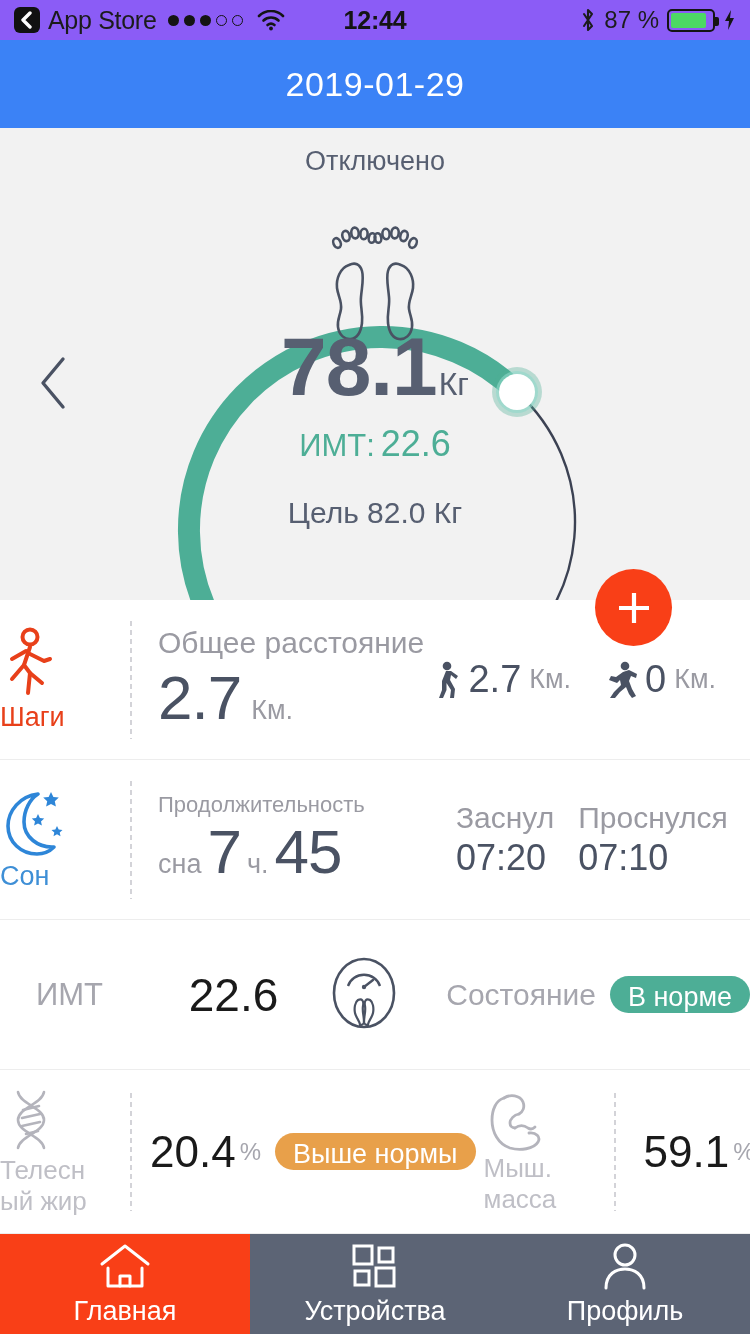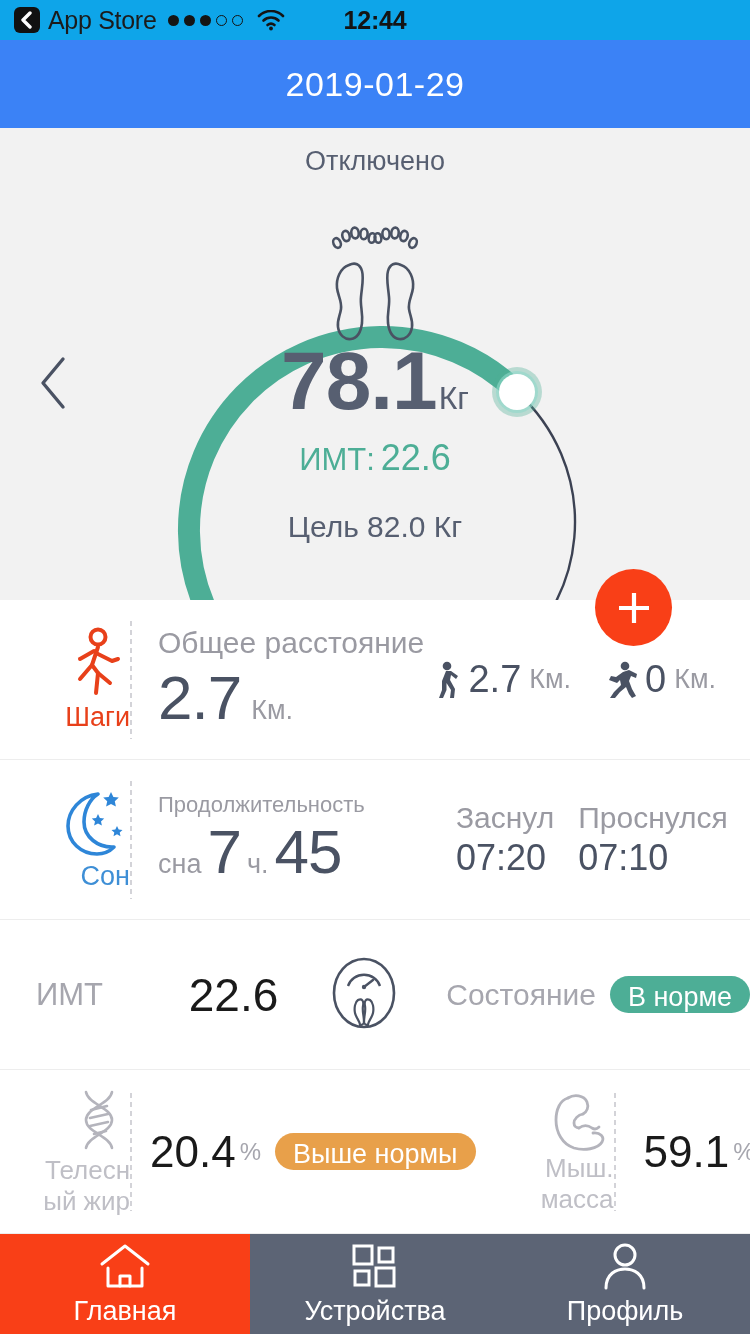--- a/index.html
+++ b/index.html
@@ -8,21 +8,21 @@
     font-family: "Liberation Sans", "DejaVu Sans", sans-serif;
     background:#ffffff;
     overflow:hidden;
     -webkit-font-smoothing:antialiased;
   }
   #app { position:relative; width:750px; height:1334px; }
 
   
   .statusbar {
     position:absolute; top:0; left:0; width:750px; height:40px;
-    background:#0ea5e9;
+    background:#8b5cf6;
     display:flex; align-items:center;
     padding:0 14px;
     color:#111;
   }
   .sb-back {
     width:26px; height:26px; border-radius:6px; background:#111111;
     display:flex; align-items:center; justify-content:center;
     flex:0 0 auto;
   }
   .sb-back svg { display:block; }
@@ -71,21 +71,21 @@
   .gauge-status {
     position:absolute; top:18px; left:0; width:750px; text-align:center;
     font-size:27px; color:#575F71;
   }
   .gauge-svg { position:absolute; top:0; left:0; }
   .prev-arrow {
     position:absolute; left:24px; top:215px; width:60px; height:80px;
     display:flex; align-items:center; justify-content:center;
   }
   .gauge-center {
-    position:absolute; left:0; top:14px; width:750px; height:472px;
+    position:absolute; left:0; top:0; width:750px; height:472px;
     pointer-events:none;
   }
   .weight-line {
     position:absolute; top:192px; left:0; width:750px;
     text-align:center; white-space:nowrap;
   }
   .weight-val {
     font-size:82px; font-weight:700; color:#575F71; letter-spacing:-1px;
   }
   .weight-unit {
@@ -115,21 +115,21 @@
     border-bottom:1px solid #EDEDED;
     display:flex; align-items:center;
   }
   .row-steps { top:600px; height:160px; }
   .row-sleep { top:760px; height:160px; }
   .row-bmi   { top:920px; height:150px; }
   .row-body  { top:1070px; height:164px; }
 
   .cat {
     width:130px; flex:0 0 130px; height:100%;
-    display:flex; flex-direction:column; align-items:flex-end; justify-content:center;
+    display:flex; flex-direction:column; align-items:flex-start; justify-content:center;
     gap:2px;
   }
   .cat-label { font-size:27px; line-height:1.08; text-align:center; }
   .cat-steps .cat-label { color:#E8401A; }
   .cat-sleep .cat-label { color:#3E8FD6; }
   .cat-fat .cat-label, .cat-muscle .cat-label { color:#BFBFC6; font-size:26px; }
 
   .dotted-div {
     width:2px; height:118px; flex:0 0 2px;
     background-image:linear-gradient(to bottom,#D3D3D8 55%,transparent 45%);
@@ -203,20 +203,32 @@
     </div>
     <div class="sb-wifi">
       <svg width="28" height="21" viewBox="0 0 28 21">
         <path d="M2 6 A 17 17 0 0 1 26 6" fill="none" stroke="#141414" stroke-width="2.6" stroke-linecap="round"></path>
         <path d="M6.5 10.5 A 11 11 0 0 1 21.5 10.5" fill="none" stroke="#141414" stroke-width="2.6" stroke-linecap="round"></path>
         <path d="M10.5 15 A 5.5 5.5 0 0 1 17.5 15" fill="none" stroke="#141414" stroke-width="2.6" stroke-linecap="round"></path>
         <circle cx="14" cy="18.5" r="1.9" fill="#141414"></circle>
       </svg>
     </div>
     <div class="sb-time">12:44</div>
+    <div class="sb-right">
+      <svg width="16" height="26" viewBox="0 0 16 26">
+        <path d="M4 7 L12 19 L8 23 L8 3 L12 7 L4 19" fill="none" stroke="#1c1c1c" stroke-width="2.1" stroke-linejoin="round" stroke-linecap="round"></path>
+      </svg>
+      <span class="sb-pct">87 %</span>
+      <div class="sb-batt">
+        <div class="sb-batt-fill" style="width:87%"></div>
+      </div>
+      <svg width="13" height="22" viewBox="0 0 13 22">
+        <path d="M8 1 L2 12 L6 12 L5 21 L11 9 L7 9 Z" fill="#141414"></path>
+      </svg>
+    </div>
   </div>
 
   <div class="titlebar">
     <div class="date">2019-01-29</div>
   </div>
 
   <div class="gauge-panel">
 
     <div class="gauge-status">Отключено</div>
 

